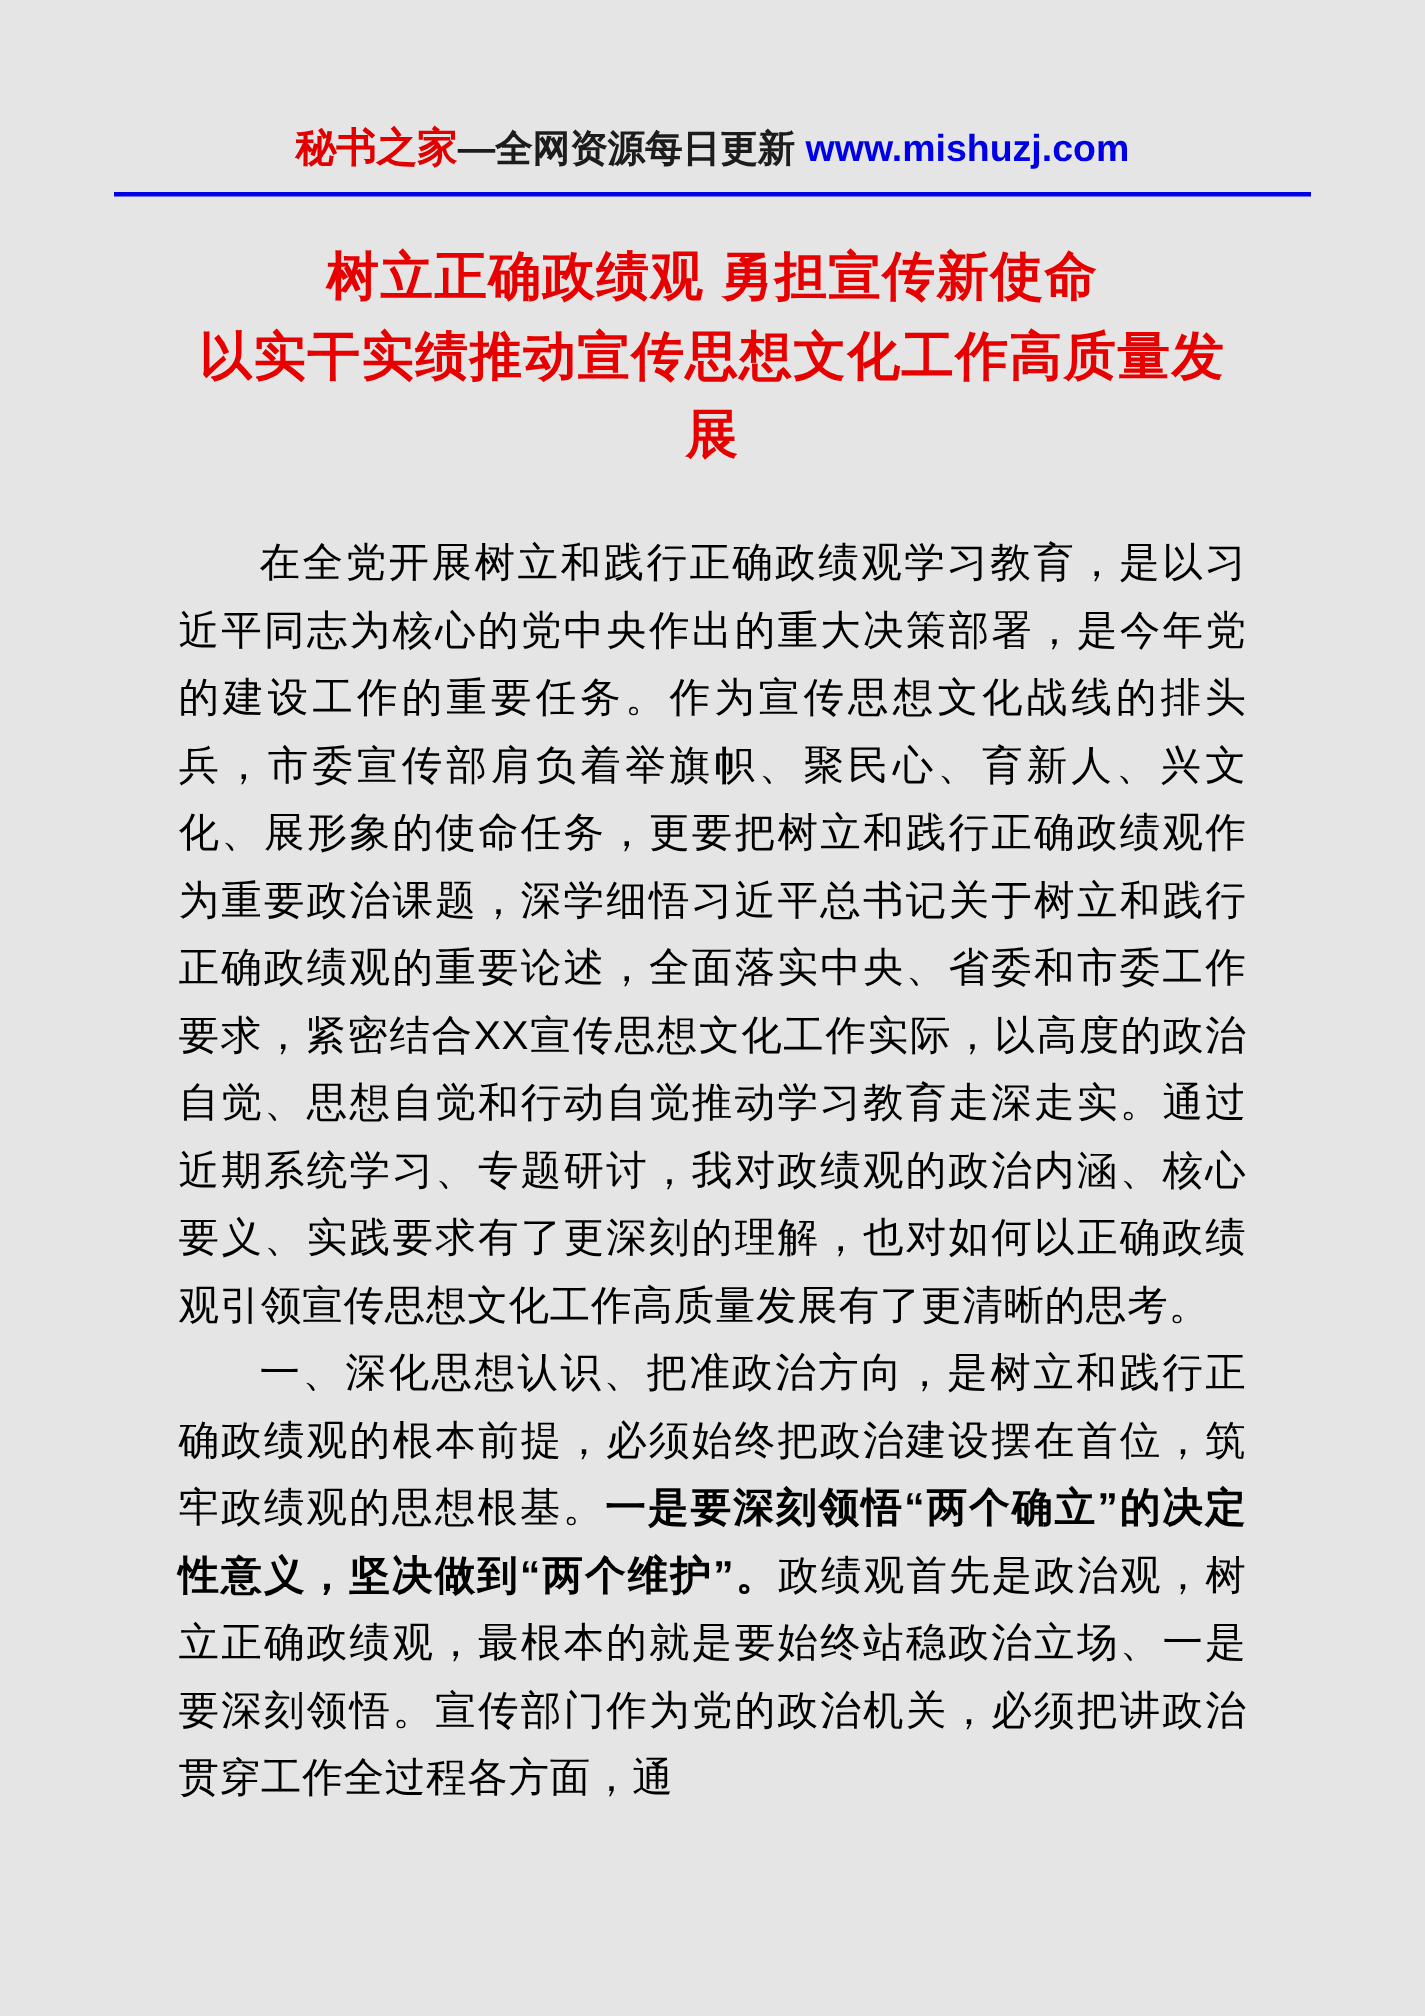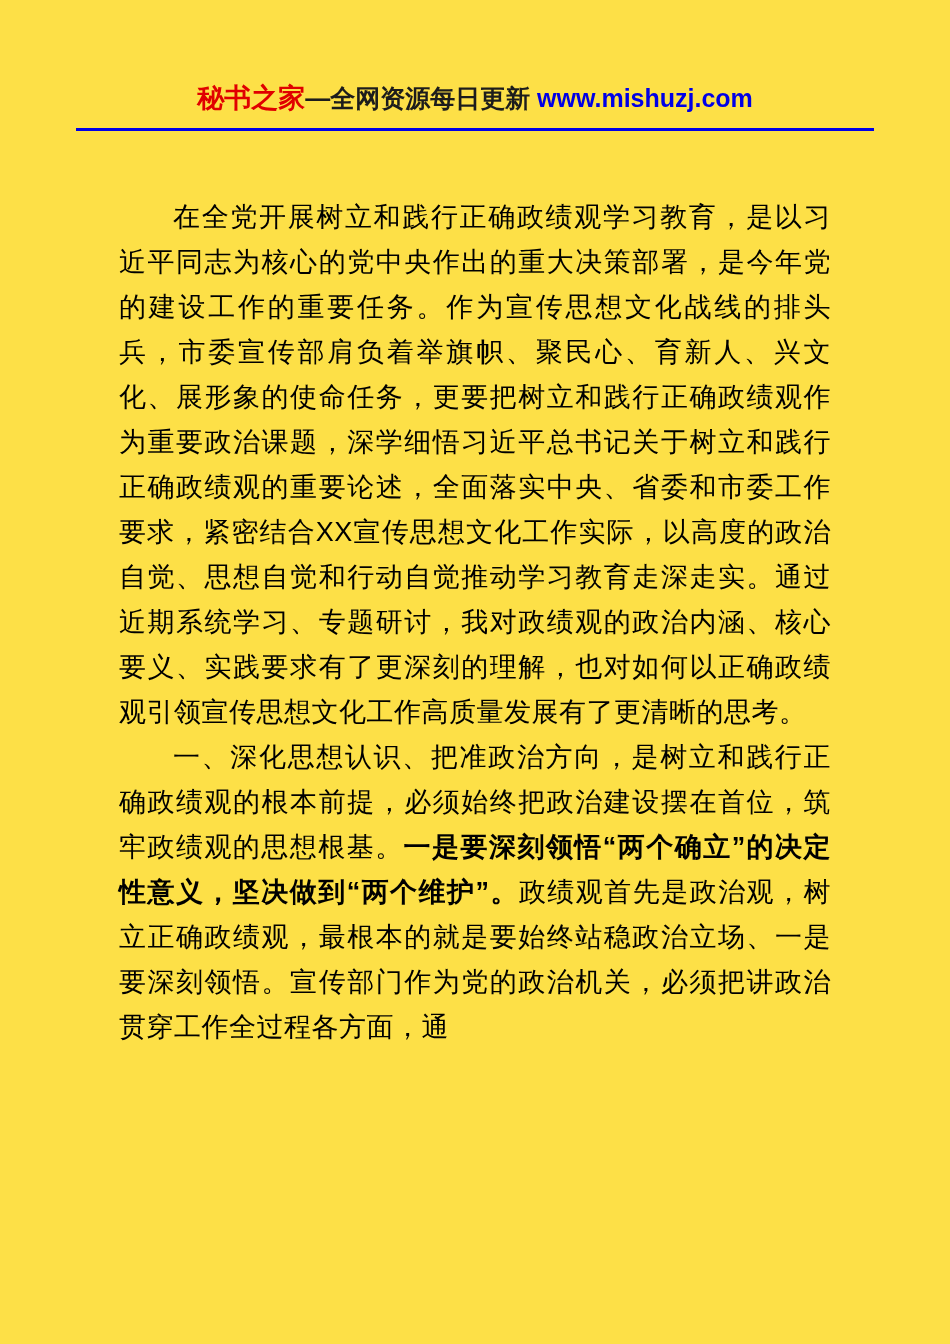--- a/index.html
+++ b/index.html
@@ -10,21 +10,21 @@
   body {
     width: 950px;
     height: 1344px;
     overflow: hidden;
     font-family: "Liberation Sans", "DejaVu Sans", sans-serif;
     color: #000000;
   }
   .page {
     width: 950px;
     height: 1344px;
-    background: #fde047;
+    background: #e5e5e5;
     box-sizing: border-box;
   }
   
   .site-header {
     width: 798px;
     margin: 0 auto;
     padding-top: 80px;
     padding-bottom: 12px;
     text-align: center;
     border-bottom: 3px solid #0000e6;
@@ -74,38 +74,40 @@
   .para {
     margin: 0;
     font-size: 27px;
     line-height: 45px;
     text-indent: 2em;
     text-align: justify;
     color: #000000;
     letter-spacing: 0.5px;
   }
   .para-first {
-    margin-top: 64px;
+    margin-top: 36px;
   }
   .bold-run {
     font-weight: bold;
   }
 </style>
 </head>
 <body>
 
 <div class="page">
 
   <div class="site-header">
     <span class="brand">秘书之家</span><span class="tagline">—全网资源每日更新 </span><span class="url">www.mishuzj.com</span>
   </div>
 
   <div class="content">
 
     <h1 class="doc-title">
+      <span class="title-line">树立正确政绩观 勇担宣传新使命</span>
+      <span class="title-line">以实干实绩推动宣传思想文化工作高质量发展</span>
     </h1>
 
 
     <p class="para para-first"><span>在全党开展树立和践行正确政绩观学习教育，是以习近平同志为核心的党中央作出的重大决策部署，是今年党的建设工作的重要任务。作为宣传思想文化战线的排头兵，市委宣传部肩负着举旗帜、聚民心、育新人、兴文化、展形象的使命任务，更要把树立和践行正确政绩观作为重要政治课题，深学细悟习近平总书记关于树立和践行正确政绩观的重要论述，全面落实中央、省委和市委工作要求，紧密结合XX宣传思想文化工作实际，以高度的政治自觉、思想自觉和行动自觉推动学习教育走深走实。通过近期系统学习、专题研讨，我对政绩观的政治内涵、核心要义、实践要求有了更深刻的理解，也对如何以正确政绩观引领宣传思想文化工作高质量发展有了更清晰的思考。</span></p>
 
     <p class="para"><span>一、深化思想认识、把准政治方向，是树立和践行正确政绩观的根本前提，必须始终把政治建设摆在首位，筑牢政绩观的思想根基。</span><span class="bold-run">一是要深刻领悟“两个确立”的决定性意义，坚决做到“两个维护”。</span><span>政绩观首先是政治观，树立正确政绩观，最根本的就是要始终站稳政治立场、一是要深刻领悟。宣传部门作为党的政治机关，必须把讲政治贯穿工作全过程各方面，通</span></p>
 
   </div>
 
 </div>

